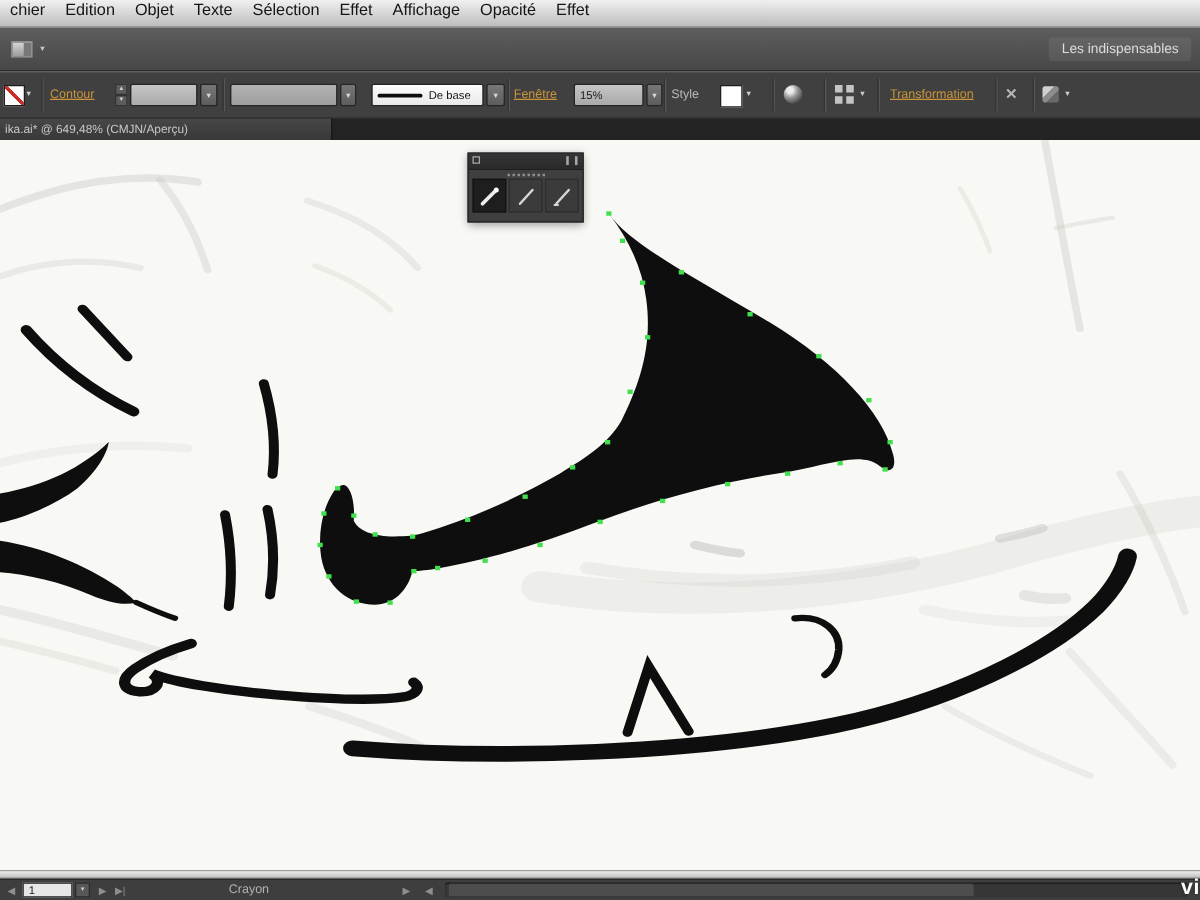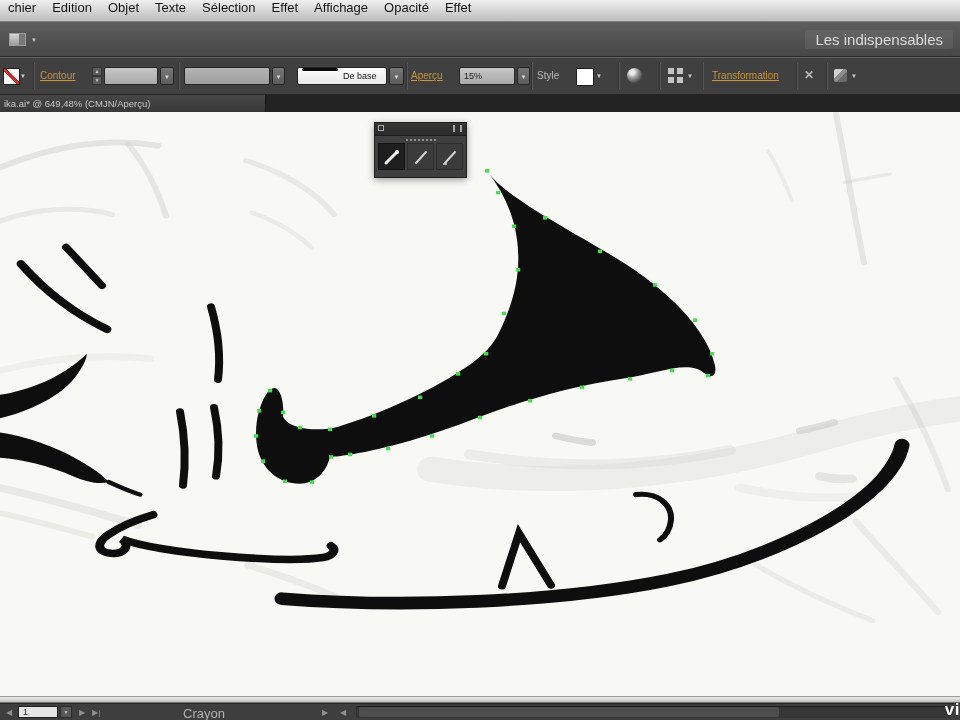--- a/index.html
+++ b/index.html
@@ -11,37 +11,37 @@
            display:flex;}
   .menubar .mi{font-size:13px;color:#151515;padding:0 8px;white-space:nowrap}
   
   .appbar{position:absolute;left:0;top:22px;width:960px;height:35px;box-sizing:border-box;
           background:linear-gradient(#5e5e5e,#474747);border-bottom:1px solid #2b2b2b}
   .arrdocs{position:absolute;left:9px;top:11px;width:17px;height:13px;box-sizing:border-box;
            border:1px solid #9d9d9d;background:linear-gradient(#d6d6d6,#9c9c9c);
            box-shadow:inset -6px 0 0 #787878}
   .arrdd{position:absolute;left:31px;top:15px;font-size:6px;color:#c9c9c9}
   .workspace{position:absolute;right:7px;top:8px;height:19px;line-height:19px;padding:0 10px;
-             font-size:15px;color:#dcdcdc;background:rgba(255,255,255,.07);border-radius:3px}
+             font-size:11px;color:#dcdcdc;background:rgba(255,255,255,.07);border-radius:3px}
   
   .controlbar{position:absolute;left:0;top:57px;width:960px;height:38px;box-sizing:border-box;
               background:#404040;border-top:1px solid #5f5f5f;border-bottom:1px solid #242424}
   .controlbar .vdiv{position:absolute;top:5px;bottom:5px;width:1px;background:#333;box-shadow:1px 0 0 #575757}
   .swatchnone{position:absolute;left:3px;top:10px;width:15px;height:15px;background:#fff;border:1px solid #1d1d1d;
       background-image:linear-gradient(45deg,transparent 43%,#c92d25 43%,#c92d25 57%,transparent 57%)}
   .dd{position:absolute;font-size:6px;color:#cfcfcf}
   .link{position:absolute;top:12px;font-size:10px;color:#c9943a;text-decoration:underline;cursor:pointer}
   .stepper{position:absolute;left:92px;top:9px;width:10px;height:19px}
   .stepper div{width:10px;height:9px;box-sizing:border-box;background:#5c5c5c;border:1px solid #333;
                font-size:5px;color:#cfcfcf;text-align:center;line-height:7px}
   .fld{position:absolute;top:9px;height:18px;box-sizing:border-box;border:1px solid #252525;border-radius:2px;
        background:linear-gradient(#c6c6c6,#a9a9a9);font-size:9px;color:#1c1c1c;line-height:16px;padding:0 4px}
   .ddbtn{position:absolute;top:9px;height:18px;box-sizing:border-box;border:1px solid #252525;border-radius:2px;
          background:linear-gradient(#777,#5d5d5d);color:#d8d8d8;font-size:6px;text-align:center;line-height:18px}
-  .profile{background:linear-gradient(#fdfdfd,#e9e9e9);display:flex;gap:5px}
+  .profile{background:linear-gradient(#fdfdfd,#e9e9e9);display:flex;align-items:center;gap:5px}
   .profile .line{width:36px;height:3px;background:#0c0c0c;border-radius:2px}
   .profile .ptxt{font-size:9px;color:#141414}
   .gl{position:absolute;font-size:10px;color:#b8b8b8}
   .swstyle{position:absolute;left:576px;top:10px;width:16px;height:16px;background:#fff;border:1px solid #1d1d1d}
   .sphere{position:absolute;left:627px;top:10px;width:15px;height:15px;border-radius:50%;
           background:radial-gradient(circle at 34% 28%,#ededed 0 16%,#9a9a9a 40%,#4b4b4b 75%,#383838)}
   .sq4{position:absolute;left:668px;top:10px;width:15px;height:15px;
        background:
         linear-gradient(#c4c4c4,#c4c4c4) 0 0/6px 6px no-repeat,
         linear-gradient(#c4c4c4,#c4c4c4) 9px 0/6px 6px no-repeat,
@@ -72,21 +72,21 @@
   
   .hscroll{position:absolute;left:0;top:696px;width:960px;height:7px;box-sizing:border-box;
            background:linear-gradient(#ececec,#c2c2c2);border-top:1px solid #9b9b9b;border-bottom:1px solid #6f6f6f}
   .statusbar{position:absolute;left:0;top:703px;width:960px;height:17px;box-sizing:border-box;
              background:#3e3e3e;border-top:1px solid #282828}
   .sb-gl{position:absolute;top:4px;font-size:8px;color:#8f8f8f}
   .sb-fld{position:absolute;left:18px;top:2px;width:40px;height:12px;box-sizing:border-box;background:#e6e6e6;
           border:1px solid #1f1f1f;font-size:9px;color:#222;line-height:10px;padding-left:4px}
   .sb-dd{position:absolute;left:60px;top:2px;width:12px;height:12px;box-sizing:border-box;background:#585858;
          border:1px solid #2a2a2a;color:#cdcdcd;font-size:5px;text-align:center;line-height:11px}
-  .sb-status{position:absolute;left:183px;top:2px;font-size:13px;color:#b2b2b2}
+  .sb-status{position:absolute;left:183px;top:2px;font-size:10px;color:#b2b2b2}
   .sb-track{position:absolute;left:356px;top:2px;width:594px;height:12px;background:#363636;border-radius:2px;
             box-shadow:inset 0 1px 1px rgba(0,0,0,.5)}
   .sb-thumb{position:absolute;left:3px;top:1px;width:420px;height:10px;background:#4d4d4d;border-radius:2px}
   .watermark{position:absolute;right:0px;bottom:0px;font-size:17px;font-weight:bold;color:#fdfdfd;
              letter-spacing:.5px;z-index:20;text-shadow:0 0 3px rgba(0,0,0,.25)}
 </style>
 </head>
 <body>
 
 <div class="screen">
@@ -122,21 +122,21 @@
     <div class="ddbtn" style="left:160px;width:14px">▼</div>
     <div class="vdiv" style="left:178px"></div>
     <div class="fld" style="left:184px;width:86px;background:linear-gradient(#b3b3b3,#9e9e9e)"></div>
     <div class="ddbtn" style="left:272px;width:13px">▼</div>
     <div class="fld profile" style="left:297px;width:90px">
       <span class="line"></span>
       <span class="ptxt">De base</span>
     </div>
     <div class="ddbtn" style="left:389px;width:15px">▼</div>
     <div class="vdiv" style="left:406px"></div>
-    <a class="link" style="left:411px">Aperçu</a>
+    <a class="link" style="left:411px">Fenêtre</a>
     <div class="fld" style="left:459px;width:56px">15%</div>
     <div class="ddbtn" style="left:517px;width:13px">▼</div>
     <div class="vdiv" style="left:531px"></div>
     <span class="gl" style="left:537px;top:12px">Style</span>
     <div class="swstyle"></div>
     <div class="dd" style="left:596px;top:15px">▼</div>
     <div class="vdiv" style="left:618px"></div>
     <div class="sphere"></div>
     <div class="vdiv" style="left:659px"></div>
     <div class="sq4"></div>

